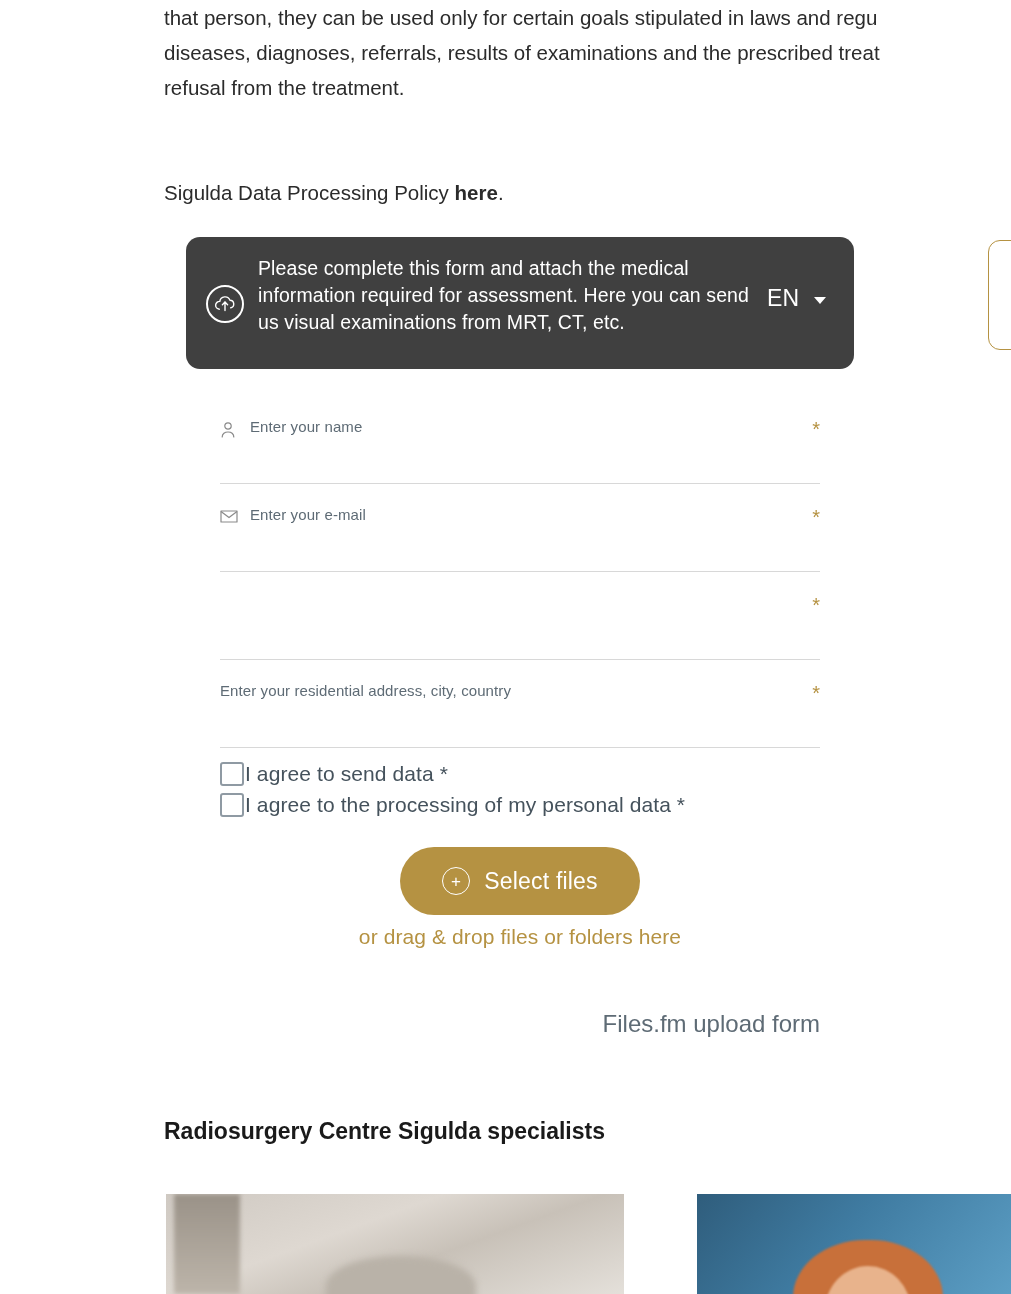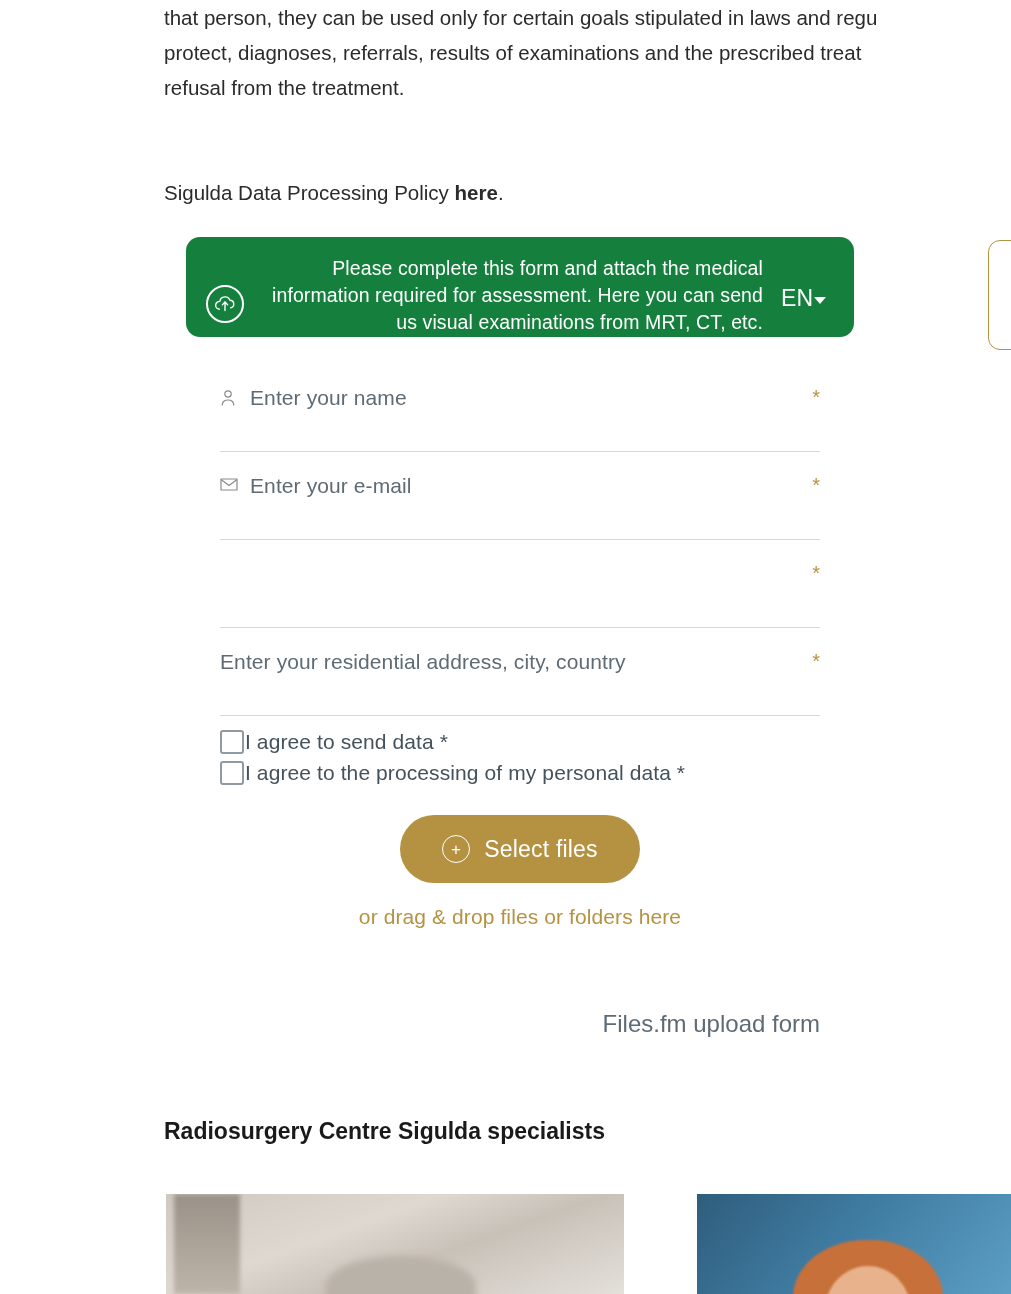--- a/index.html
+++ b/index.html
@@ -39,27 +39,26 @@
   
   .upload-widget {
     position: absolute;
     left: 186px;
     top: 237px;
     width: 668px;
   }
 
   .upload-header {
     position: relative;
-    background: #15803d;
+    background: #404040;
     border-radius: 14px;
-    height: 100px;
+    height: 132px;
     box-sizing: border-box;
     padding: 18px 20px 0 72px;
     color: #ffffff;
-    text-align: right;
   }
   .upload-header-icon {
     position: absolute;
     left: 20px;
     top: 48px;
     width: 38px;
     height: 38px;
     border-radius: 50%;
     border: 2px solid #ffffff;
     box-sizing: border-box;
@@ -75,21 +74,21 @@
     letter-spacing: 0.1px;
   }
   .lang-select {
     position: absolute;
     right: 28px;
     top: 48px;
     font-size: 23px;
     color: #ffffff;
     display: flex;
     align-items: center;
-    gap: 1px;
+    gap: 15px;
     cursor: pointer;
   }
   .lang-caret {
     width: 0; height: 0;
     border-left: 6px solid transparent;
     border-right: 6px solid transparent;
     border-top: 7px solid #ffffff;
     margin-top: 3px;
   }
 
@@ -110,21 +109,21 @@
   .field-icon {
     width: 26px;
     display: flex;
     align-items: center;
     justify-content: flex-start;
     color: #8a8a8a;
     margin-right: 4px;
     padding-top: 3px;
   }
   .field-placeholder {
-    font-size: 21px;
+    font-size: 15px;
     color: #5e6b75;
     letter-spacing: 0.1px;
   }
   .field-star {
     position: absolute;
     right: 0;
     top: 22px;
     color: #b59242;
     font-size: 20px;
   }
@@ -183,21 +182,21 @@
     border-radius: 50%;
     border: 1.5px solid #ffffff;
     display: inline-flex;
     align-items: center;
     justify-content: center;
     font-size: 17px;
     line-height: 1;
   }
   .drag-hint {
     text-align: center;
-    margin-top: 22px;
+    margin-top: 10px;
     font-size: 21px;
     color: #b59242;
     letter-spacing: 0.1px;
   }
 
   .files-fm {
     position: absolute;
     left: 186px;
     top: 1010px;
     width: 634px;
@@ -279,21 +278,21 @@
     background: #e8b38c;
     filter: blur(1px);
   }
 </style>
 </head>
 <body>
 
 <div class="page-copy">
   <p>
     <span>that person, they can be used only for certain goals stipulated in laws and regu</span><br>
-    <span>protect, diagnoses, referrals, results of examinations and the prescribed treat</span><br>
+    <span>diseases, diagnoses, referrals, results of examinations and the prescribed treat</span><br>
     <span>refusal from the treatment.</span>
   </p>
   <p class="para-2">
     <br>
     <span>Sigulda Data Processing Policy </span><b>here</b><span>.</span>
   </p>
 </div>
 
 <div class="edge-card"></div>
 

